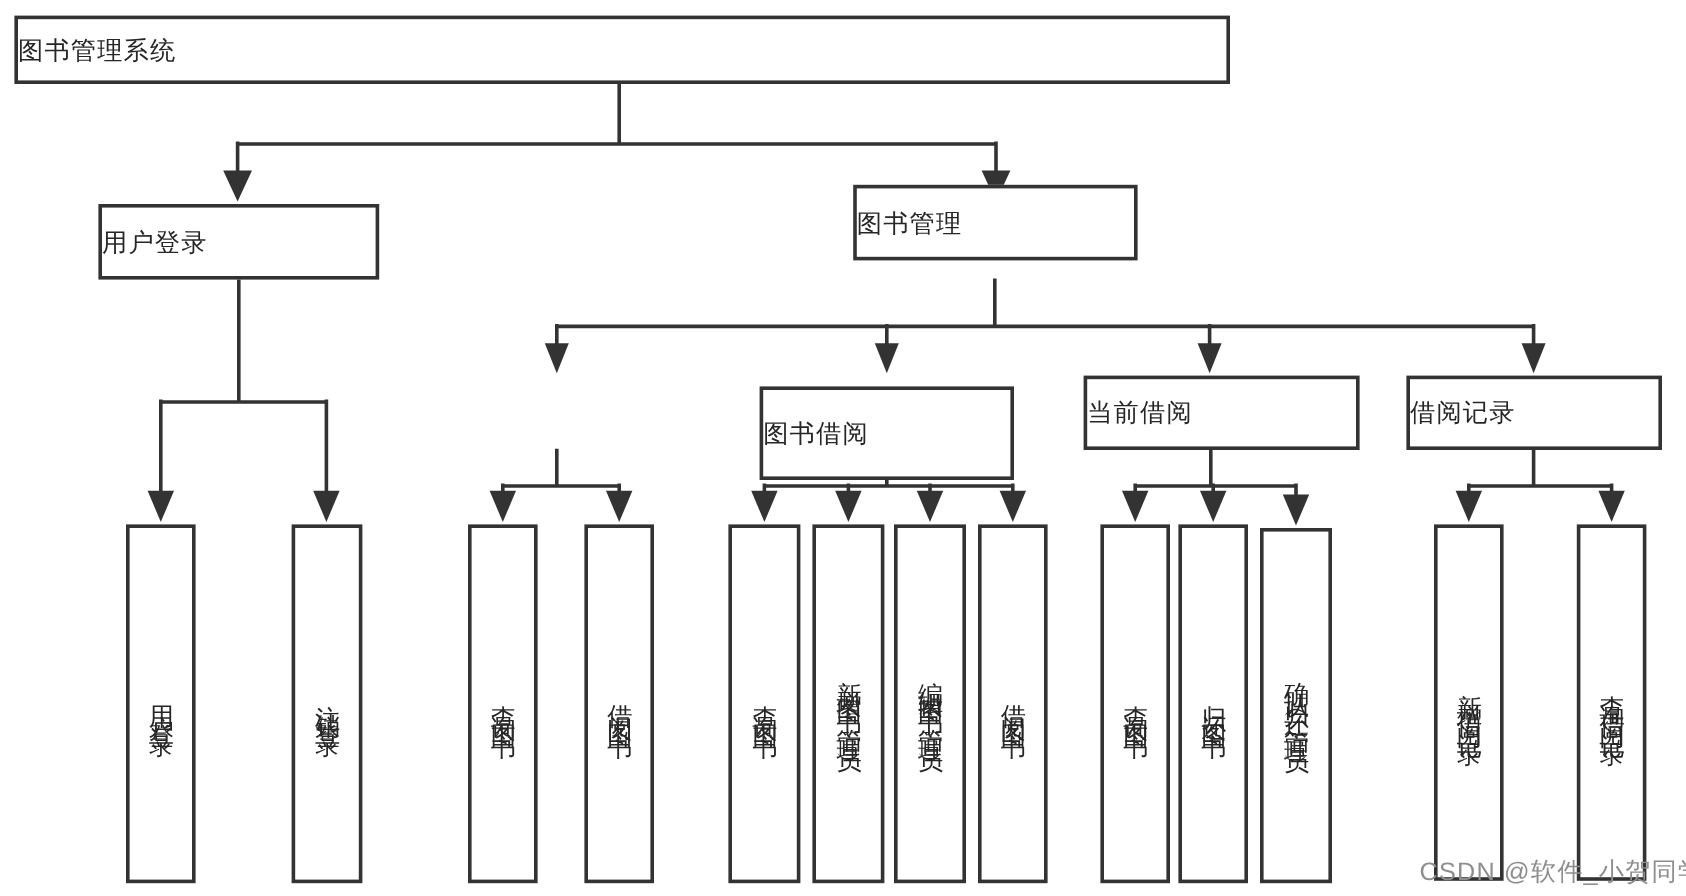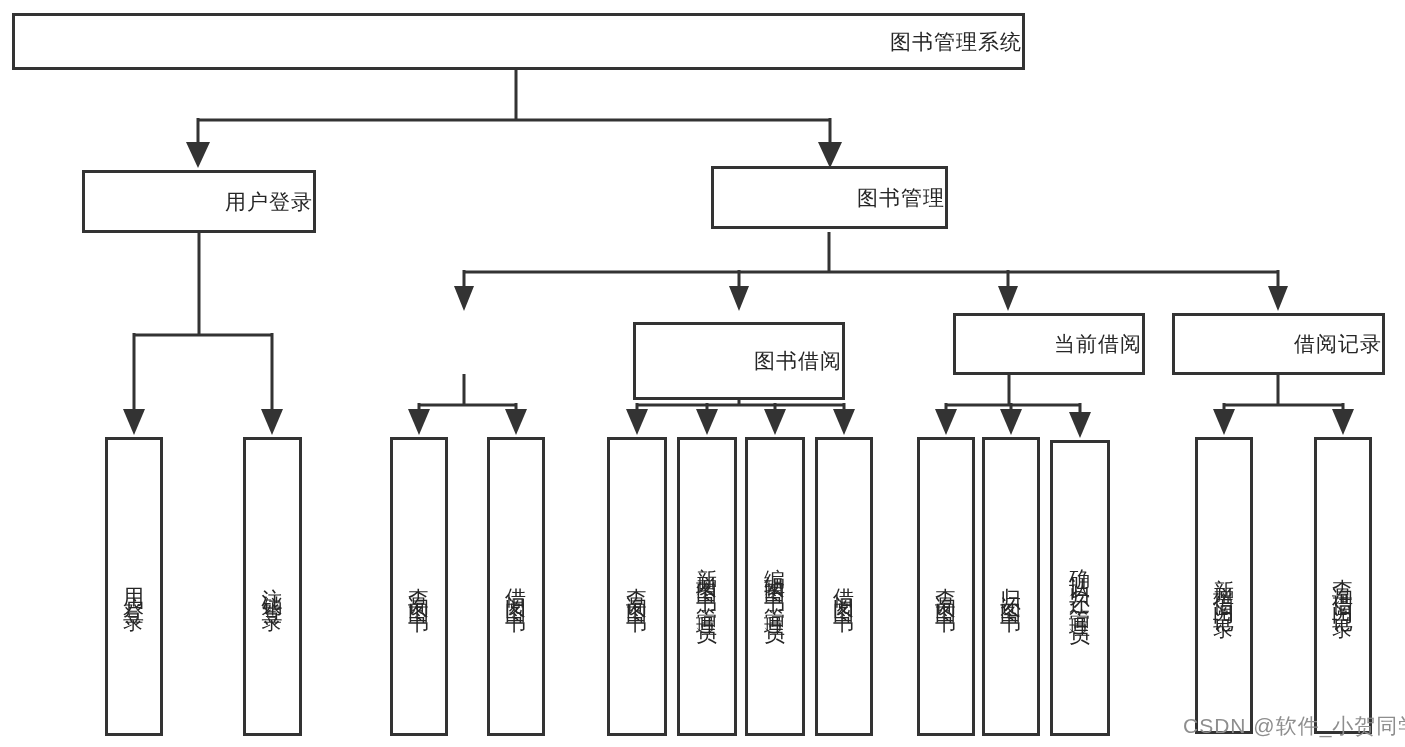--- a/index.html
+++ b/index.html
@@ -24,21 +24,21 @@
     stroke:var(--line);stroke-width:3;fill:none;
   }
   #connector-layer polygon{
     fill:var(--line);stroke:none;
   }
   .hnode{
     position:absolute;
     box-sizing:border-box;
     border:3px solid var(--line);
     background:#fff;
-    display:flex;align-items:center;justify-content:flex-end;
+    display:flex;align-items:center;justify-content:flex-start;
   }
   .hnode span{
     font-size:21px;color:var(--text);letter-spacing:1px;white-space:nowrap;
   }
   .vnode{
     position:absolute;
     box-sizing:border-box;
     border:3px solid var(--line);
     background:#fff;
     display:flex;align-items:center;justify-content:center;
@@ -98,28 +98,28 @@
     </g>
   </svg>
 
   <div class="hnode" style="left:12px;top:13px;width:1013px;height:57px">
     <span>图书管理系统</span>
   </div>
 
   <div class="hnode" style="left:82px;top:170px;width:234px;height:63px">
     <span>用户登录</span>
   </div>
-  <div class="hnode" style="left:711px;top:166px;width:237px;height:63px">
+  <div class="hnode" style="left:711px;top:154px;width:237px;height:63px">
     <span>图书管理</span>
   </div>
 
   <div class="hnode" style="left:633px;top:322px;width:212px;height:78px">
     <span>图书借阅</span>
   </div>
-  <div class="hnode" style="left:953px;top:313px;width:192px;height:62px">
+  <div class="hnode" style="left:903px;top:313px;width:230px;height:62px">
     <span>当前借阅</span>
   </div>
   <div class="hnode" style="left:1172px;top:313px;width:213px;height:62px">
     <span>借阅记录</span>
   </div>
 
   <div class="vnode" style="left:105px;top:437px;width:58px;height:299px">
     <span>用户登录</span>
   </div>
   <div class="vnode" style="left:243px;top:437px;width:59px;height:299px">

